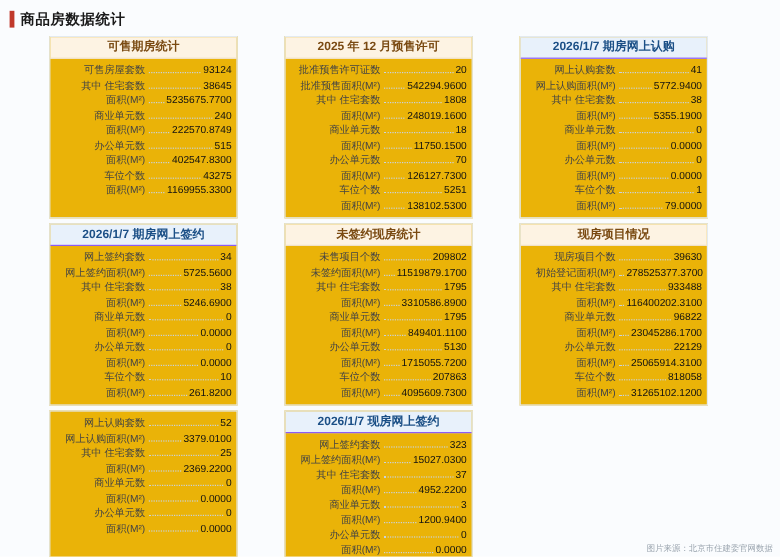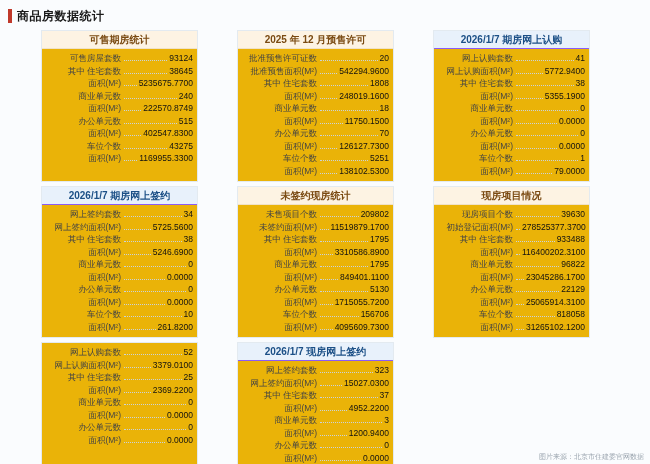--- a/index.html
+++ b/index.html
@@ -367,21 +367,21 @@
             <span class="val">5130</span>
           </div>
           <div class="row">
             <span class="lbl">面积(M²)</span>
             <span class="dots"></span>
             <span class="val">1715055.7200</span>
           </div>
           <div class="row">
             <span class="lbl">车位个数</span>
             <span class="dots"></span>
-            <span class="val">156706</span>
+            <span class="val">207863</span>
           </div>
           <div class="row">
             <span class="lbl">面积(M²)</span>
             <span class="dots"></span>
             <span class="val">4095609.7300</span>
           </div>
         </div>
       </div>
       <div class="card">
         <div class="card-head">现房项目情况</div>

